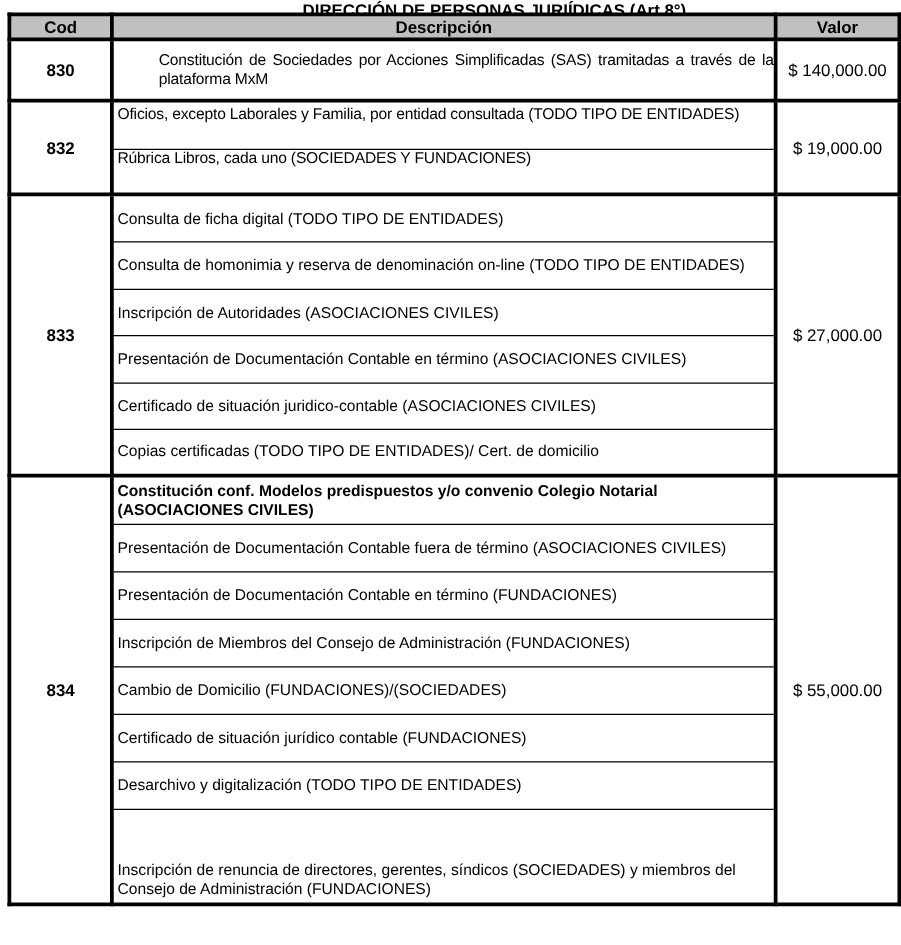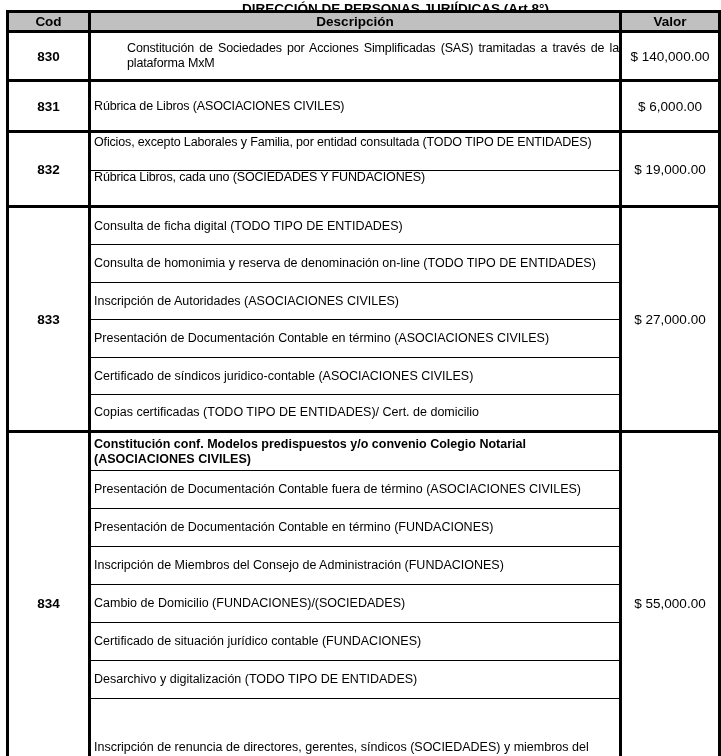--- a/index.html
+++ b/index.html
@@ -42,45 +42,38 @@
   <tbody>
 
     <tr>
       <td class="cod">830</td>
       <td class="desc">
         <div class="sub calibri" style="height:46px; text-align:justify;margin-left:33px;">Constitución de Sociedades por Acciones Simplificadas (SAS) tramitadas a través de la plataforma MxM</div>
       </td>
       <td class="val">$ 140,000.00</td>
     </tr>
 
-    <tr>
-      <td class="cod">831</td>
-      <td class="desc">
-        <div class="sub calibri" style="height:48px;">Rúbrica de Libros (ASOCIACIONES CIVILES)</div>
-      </td>
-      <td class="val">$ 6,000.00</td>
-    </tr>
 
     <tr>
       <td class="cod">832</td>
       <td class="desc">
         <div class="sub calibri tall" style="height:38px;">Oficios, excepto Laborales y Familia, por entidad consultada (TODO TIPO DE ENTIDADES)</div>
         <div class="sub calibri tall" style="height:34px;">Rúbrica Libros, cada uno (SOCIEDADES Y FUNDACIONES)</div>
       </td>
       <td class="val">$ 19,000.00</td>
     </tr>
 
     <tr>
       <td class="cod">833</td>
       <td class="desc">
         <div class="sub" style="height:37px;">Consulta de ficha digital (TODO TIPO DE ENTIDADES)</div>
         <div class="sub" style="height:38px;">Consulta de homonimia y reserva de denominación on-line (TODO TIPO DE ENTIDADES)</div>
         <div class="sub" style="height:37px;">Inscripción de Autoridades (ASOCIACIONES CIVILES)</div>
         <div class="sub" style="height:38px;">Presentación de Documentación Contable en término (ASOCIACIONES CIVILES)</div>
-        <div class="sub" style="height:37px;">Certificado de síndicos juridico-contable (ASOCIACIONES CIVILES)</div>
+        <div class="sub" style="height:37px;">Certificado de situación juridico-contable (ASOCIACIONES CIVILES)</div>
         <div class="sub" style="height:35px;">Copias certificadas (TODO TIPO DE ENTIDADES)/ Cert. de domicilio</div>
       </td>
       <td class="val">$ 27,000.00</td>
     </tr>
 
     <tr>
       <td class="cod">834</td>
       <td class="desc">
         <div class="sub" style="height:38px;font-weight:bold;">Constitución conf. Modelos predispuestos y/o convenio Colegio Notarial (ASOCIACIONES CIVILES)</div>
         <div class="sub" style="height:38px;">Presentación de Documentación Contable fuera de término (ASOCIACIONES CIVILES)</div>

